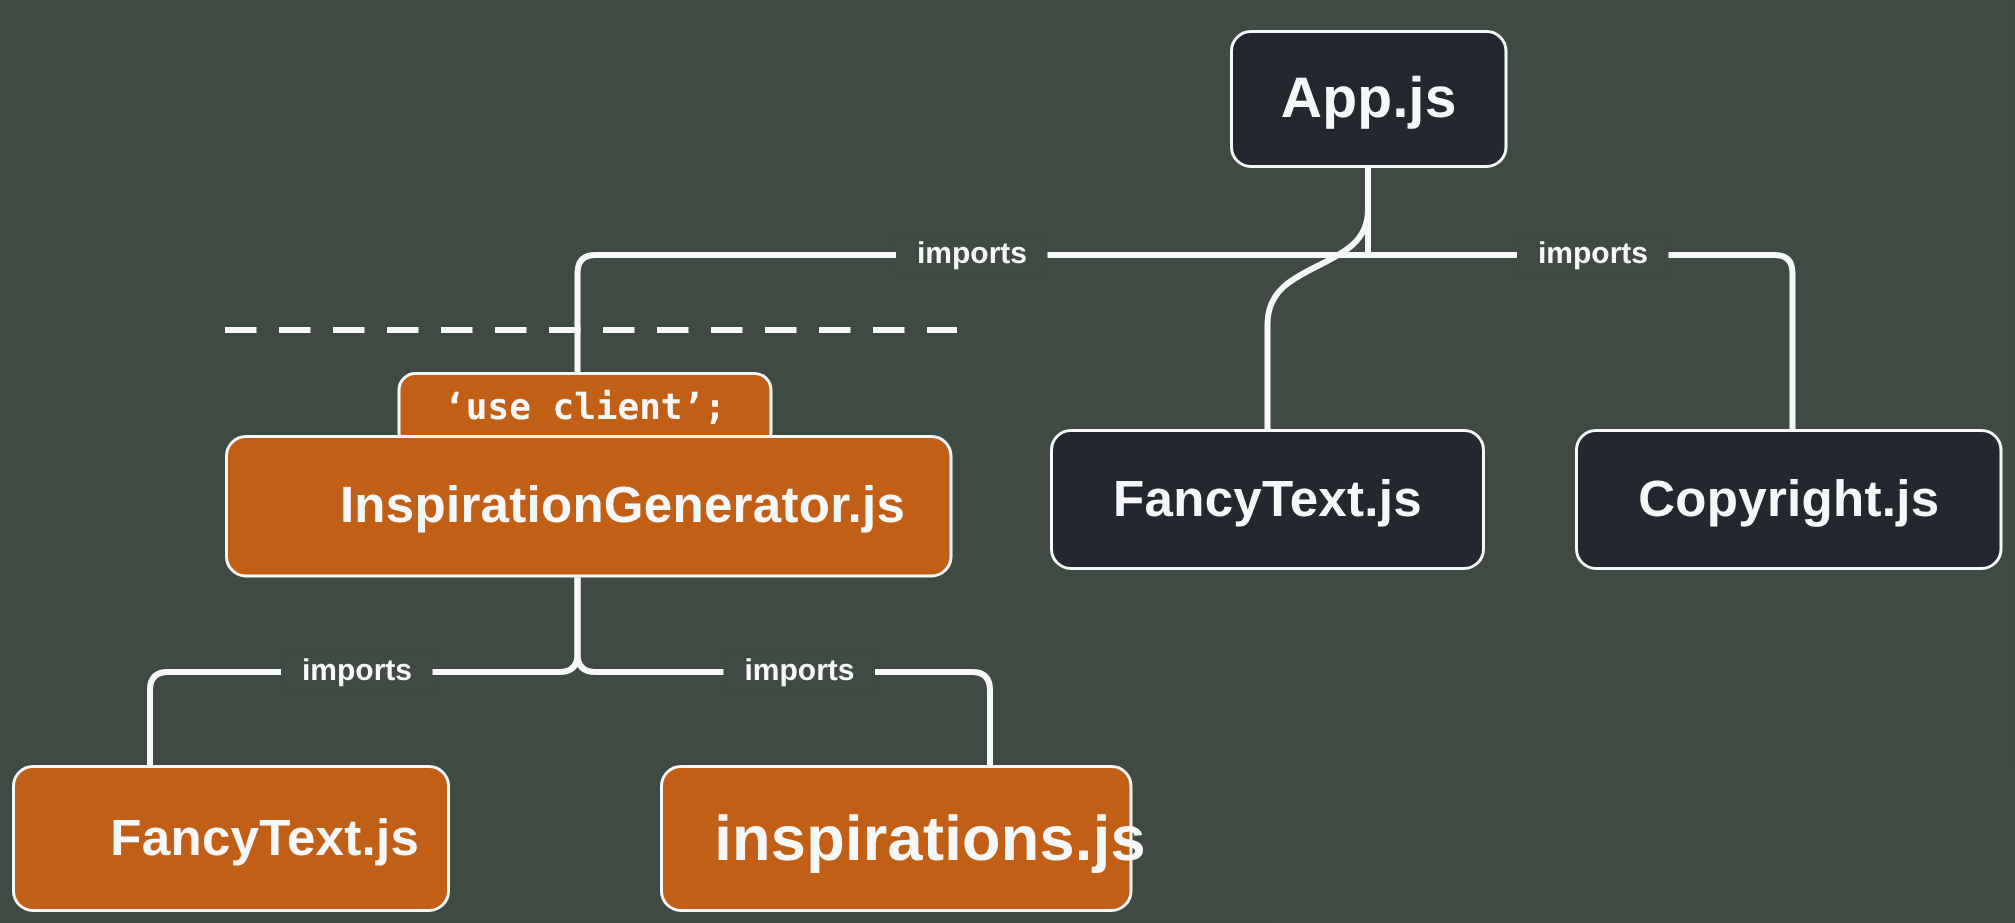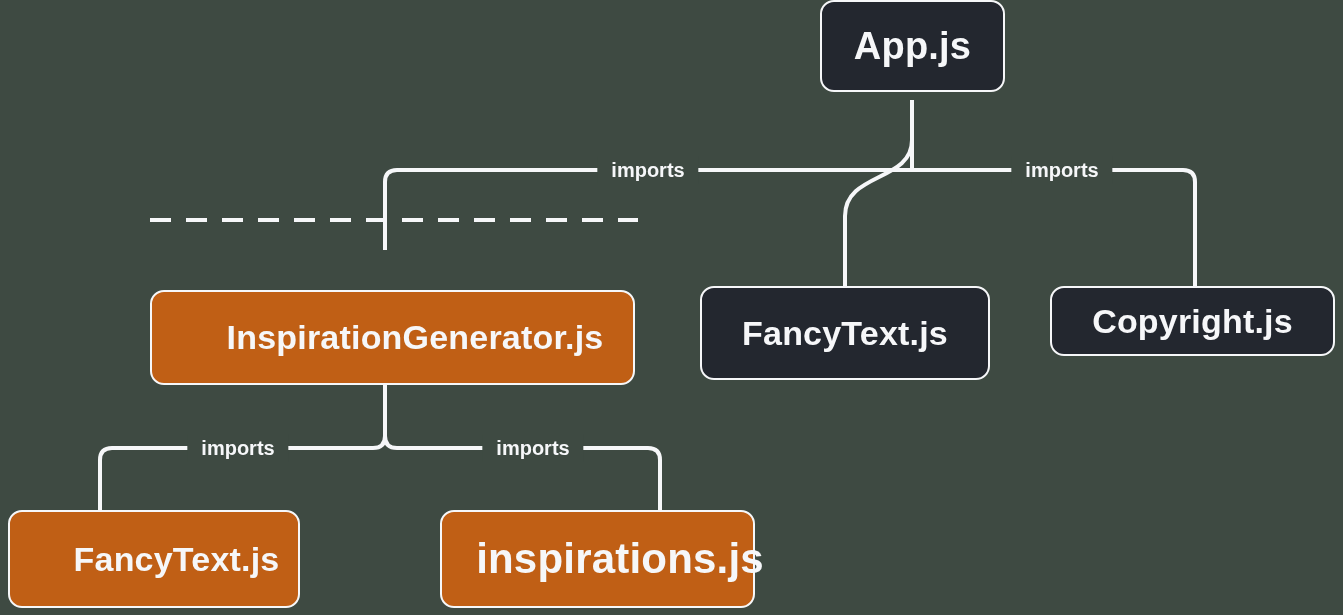--- a/index.html
+++ b/index.html
@@ -50,23 +50,23 @@
     border:2.5px solid var(--line);
     border-radius:12px;
     box-sizing:border-box;
     display:flex;align-items:flex-start;justify-content:center;
     padding-top:7px;
     font-family:"DejaVu Sans Mono","Liberation Mono",monospace;
     font-size:24px;
     font-weight:700;
     z-index:2;
   }
-  #node-app{left:820px;top:0;width:185px;height:92px;font-size:38px;}
+  #node-app{left:820px;top:20px;width:185px;height:92px;font-size:38px;}
   #node-fancytext-top{left:700px;top:286px;width:290px;height:94px;font-size:34px;}
-  #node-copyright{left:1050px;top:286px;width:285px;height:70px;font-size:34px;}
+  #node-copyright{left:1050px;top:286px;width:285px;height:94px;font-size:34px;}
   #node-inspiration-generator{left:150px;top:290px;width:485px;height:95px;font-size:34px;z-index:4;}
   #node-fancytext-bottom{left:8px;top:510px;width:292px;height:98px;font-size:34px;}
   #node-inspirations{left:440px;top:510px;width:315px;height:98px;font-size:42px;}
   #label-app-left{left:648px;top:170px;}
   #label-app-right{left:1062px;top:170px;}
   #label-ig-left{left:238px;top:448px;}
   #label-ig-right{left:533px;top:448px;}
 </style>
 </head>
 <body>
@@ -88,20 +88,23 @@
     <path d="M 385 385 V 436 Q 385 448 397 448 H 648 Q 660 448 660 460 V 510"></path>
 
     <line x1="150" y1="220" x2="638" y2="220" stroke-dasharray="21 15"></line>
   </svg>
 
   <div class="edge-label" id="label-app-left">imports</div>
   <div class="edge-label" id="label-app-right">imports</div>
   <div class="edge-label" id="label-ig-left">imports</div>
   <div class="edge-label" id="label-ig-right">imports</div>
 
+  <div class="directive-tag">
+    <span>‘use client’;</span>
+  </div>
 
   <div class="node server" id="node-app">
     <span>App.js</span>
   </div>
 
   <div class="node server" id="node-fancytext-top">
     <span>FancyText.js</span>
   </div>
 
   <div class="node server" id="node-copyright">

